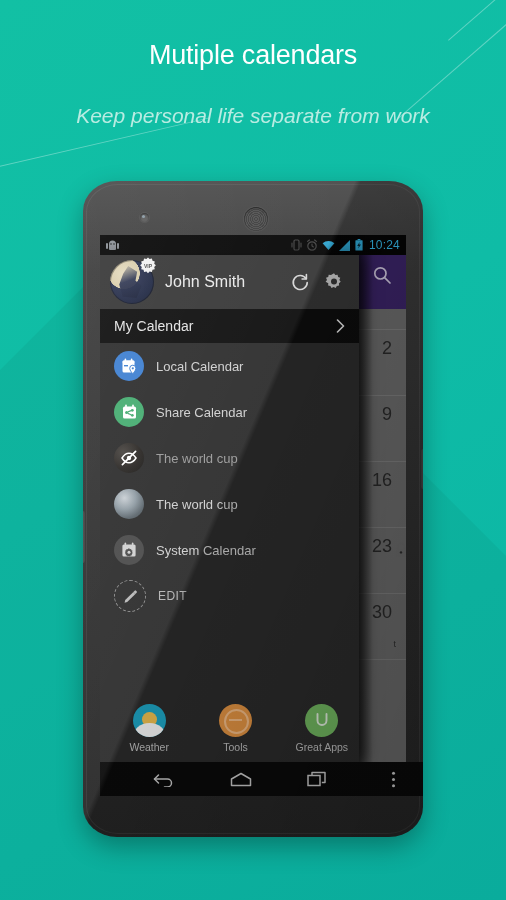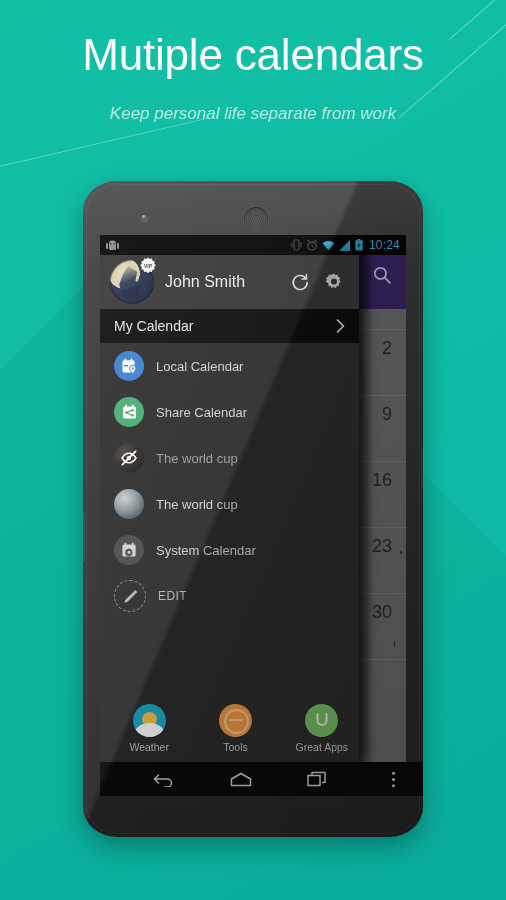--- a/index.html
+++ b/index.html
@@ -17,23 +17,23 @@
      background:rgba(0,0,0,0.045);
      transform:rotate(45deg);transform-origin:0 0;}
   .hairline{position:absolute;height:1px;background:rgba(255,255,255,0.33);
      transform-origin:0 0;}
   .hl1{left:-10px;top:168px;width:225px;transform:rotate(-13deg);}
   .hl2{left:398px;top:118px;width:165px;transform:rotate(-41deg);}
   .hl3{left:448px;top:40px;width:110px;transform:rotate(-41deg);}
 
   
   .headline{position:absolute;left:0;right:0;top:34px;text-align:center;
-     color:#ffffff;font-size:44px;line-height:42px;font-weight:400;letter-spacing:-0.2px;}
+     color:#ffffff;font-size:27px;line-height:42px;font-weight:400;letter-spacing:-0.2px;}
   .subhead{position:absolute;left:0;right:0;top:104px;text-align:center;
-     color:#b9ece2;font-size:17px;font-style:italic;font-weight:400;}
+     color:#b9ece2;font-size:21px;font-style:italic;font-weight:400;}
 
   
   .phone{position:absolute;left:83px;top:181px;width:340px;height:656px;
      border-radius:34px/30px;
      background:linear-gradient(180deg,#4a4a4a 0%,#3a3a3a 14%,#2e2e2e 60%,#262626 100%);
      box-shadow:0 10px 26px rgba(0,0,0,0.30);
      overflow:hidden;}
   .phone-gloss{position:absolute;left:0;top:0;width:100%;height:100%;
      background:linear-gradient(113deg,rgba(255,255,255,0.085) 0%,rgba(255,255,255,0.055) 44%,rgba(0,0,0,0.18) 45%,rgba(0,0,0,0.30) 100%);
      pointer-events:none;}

